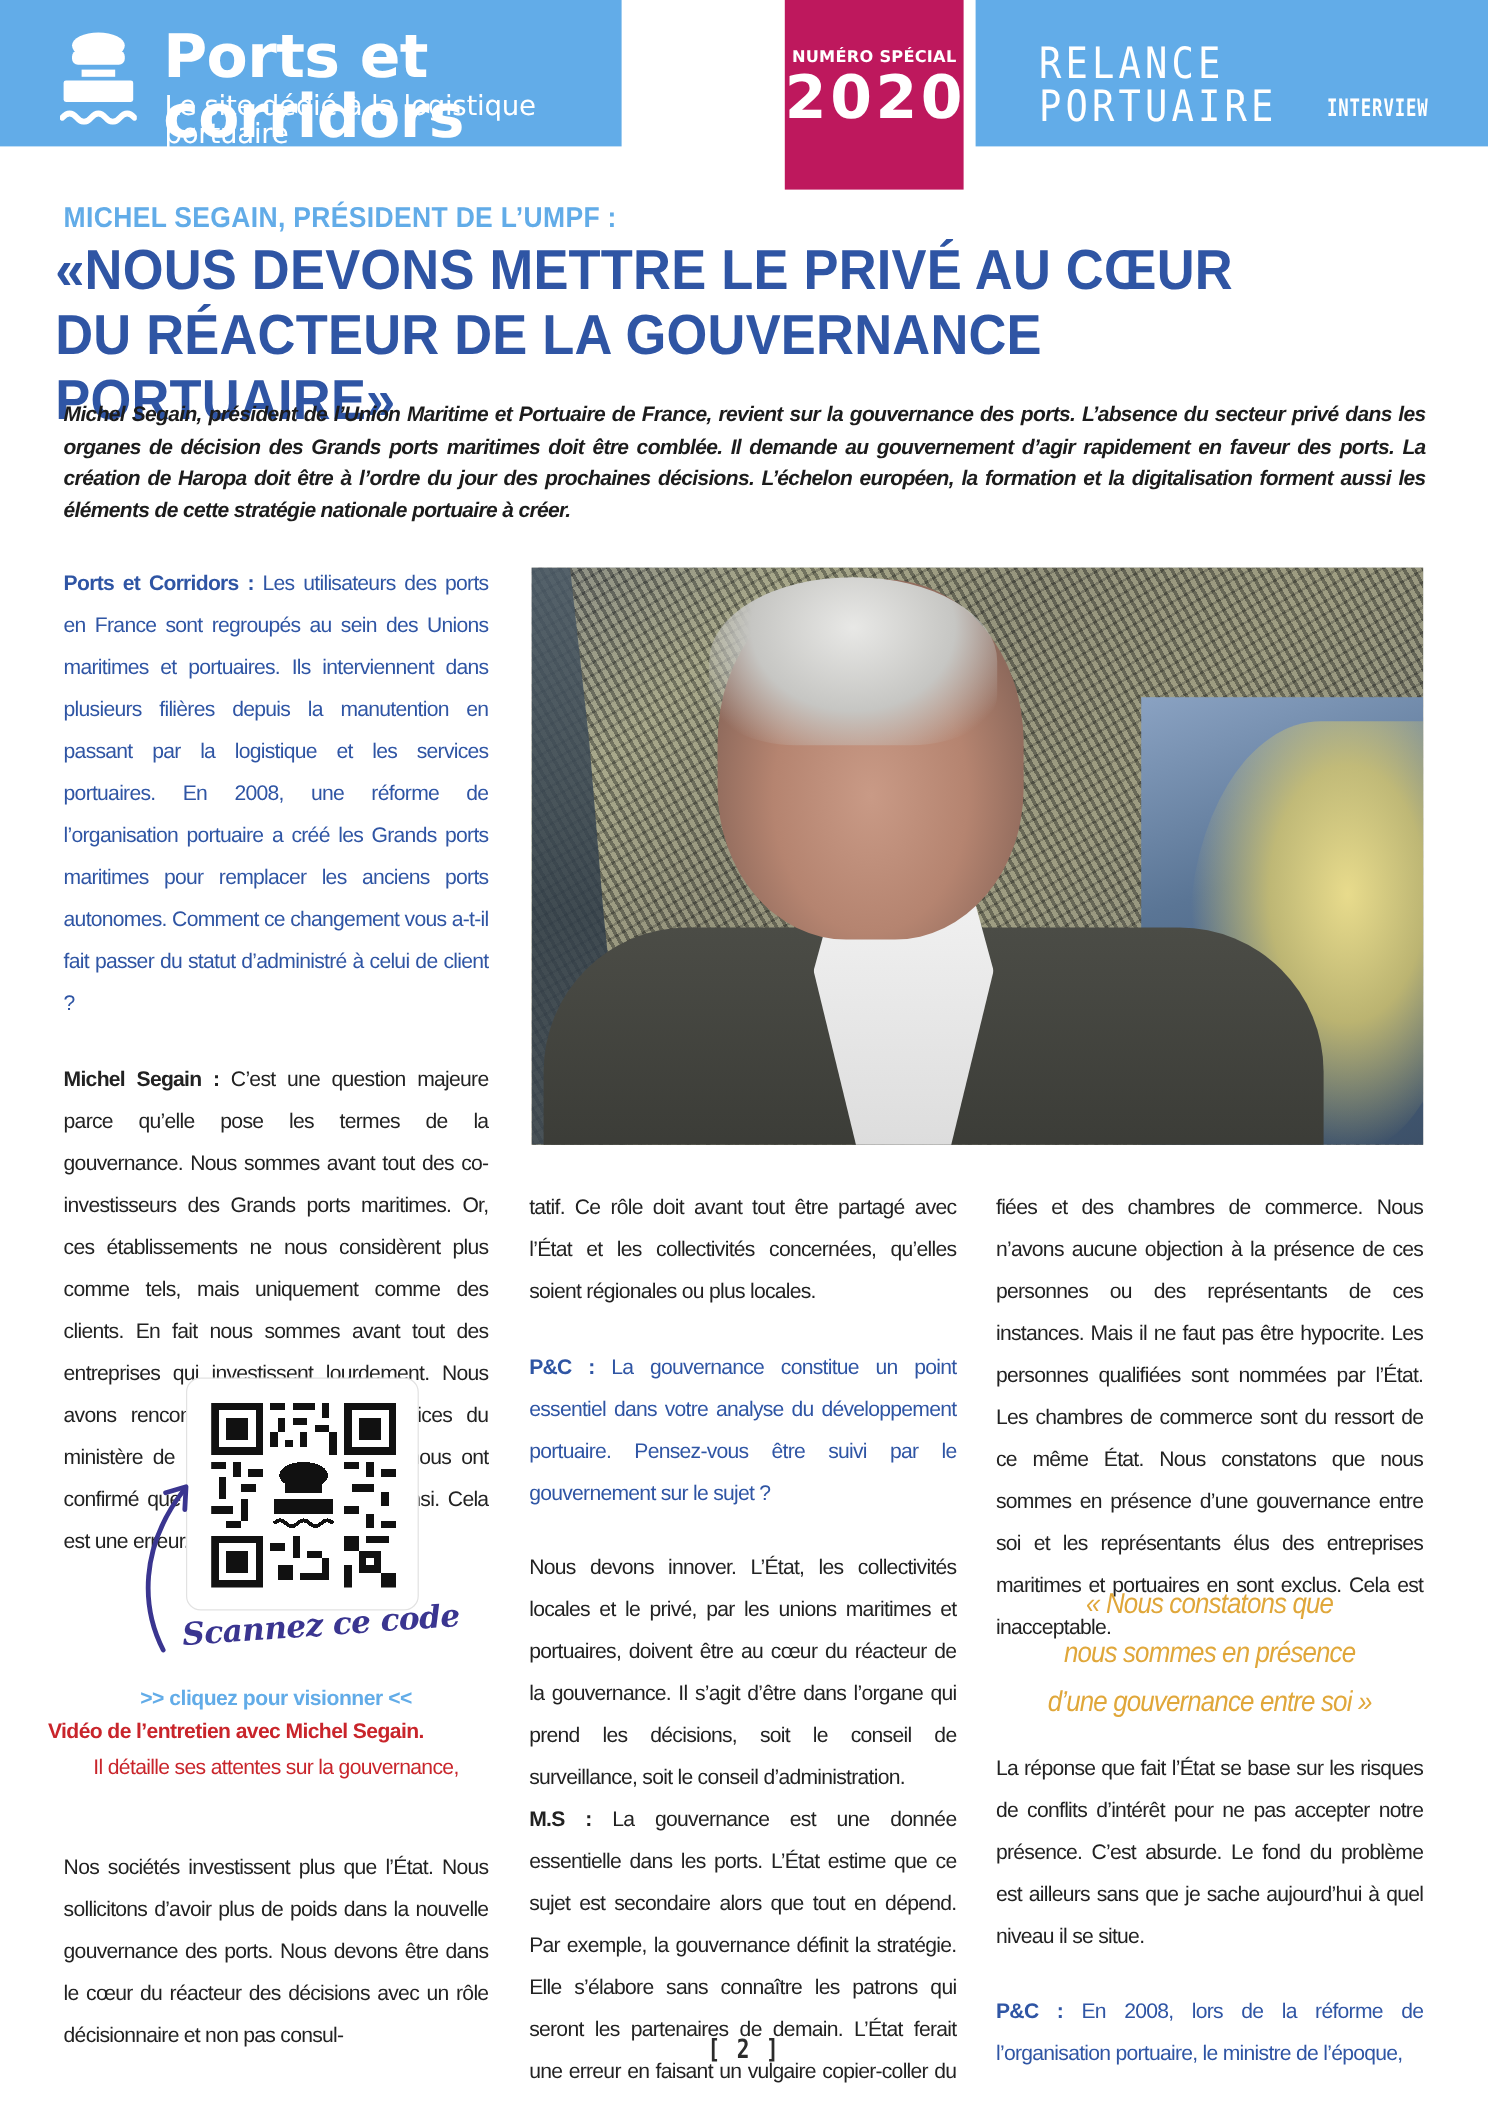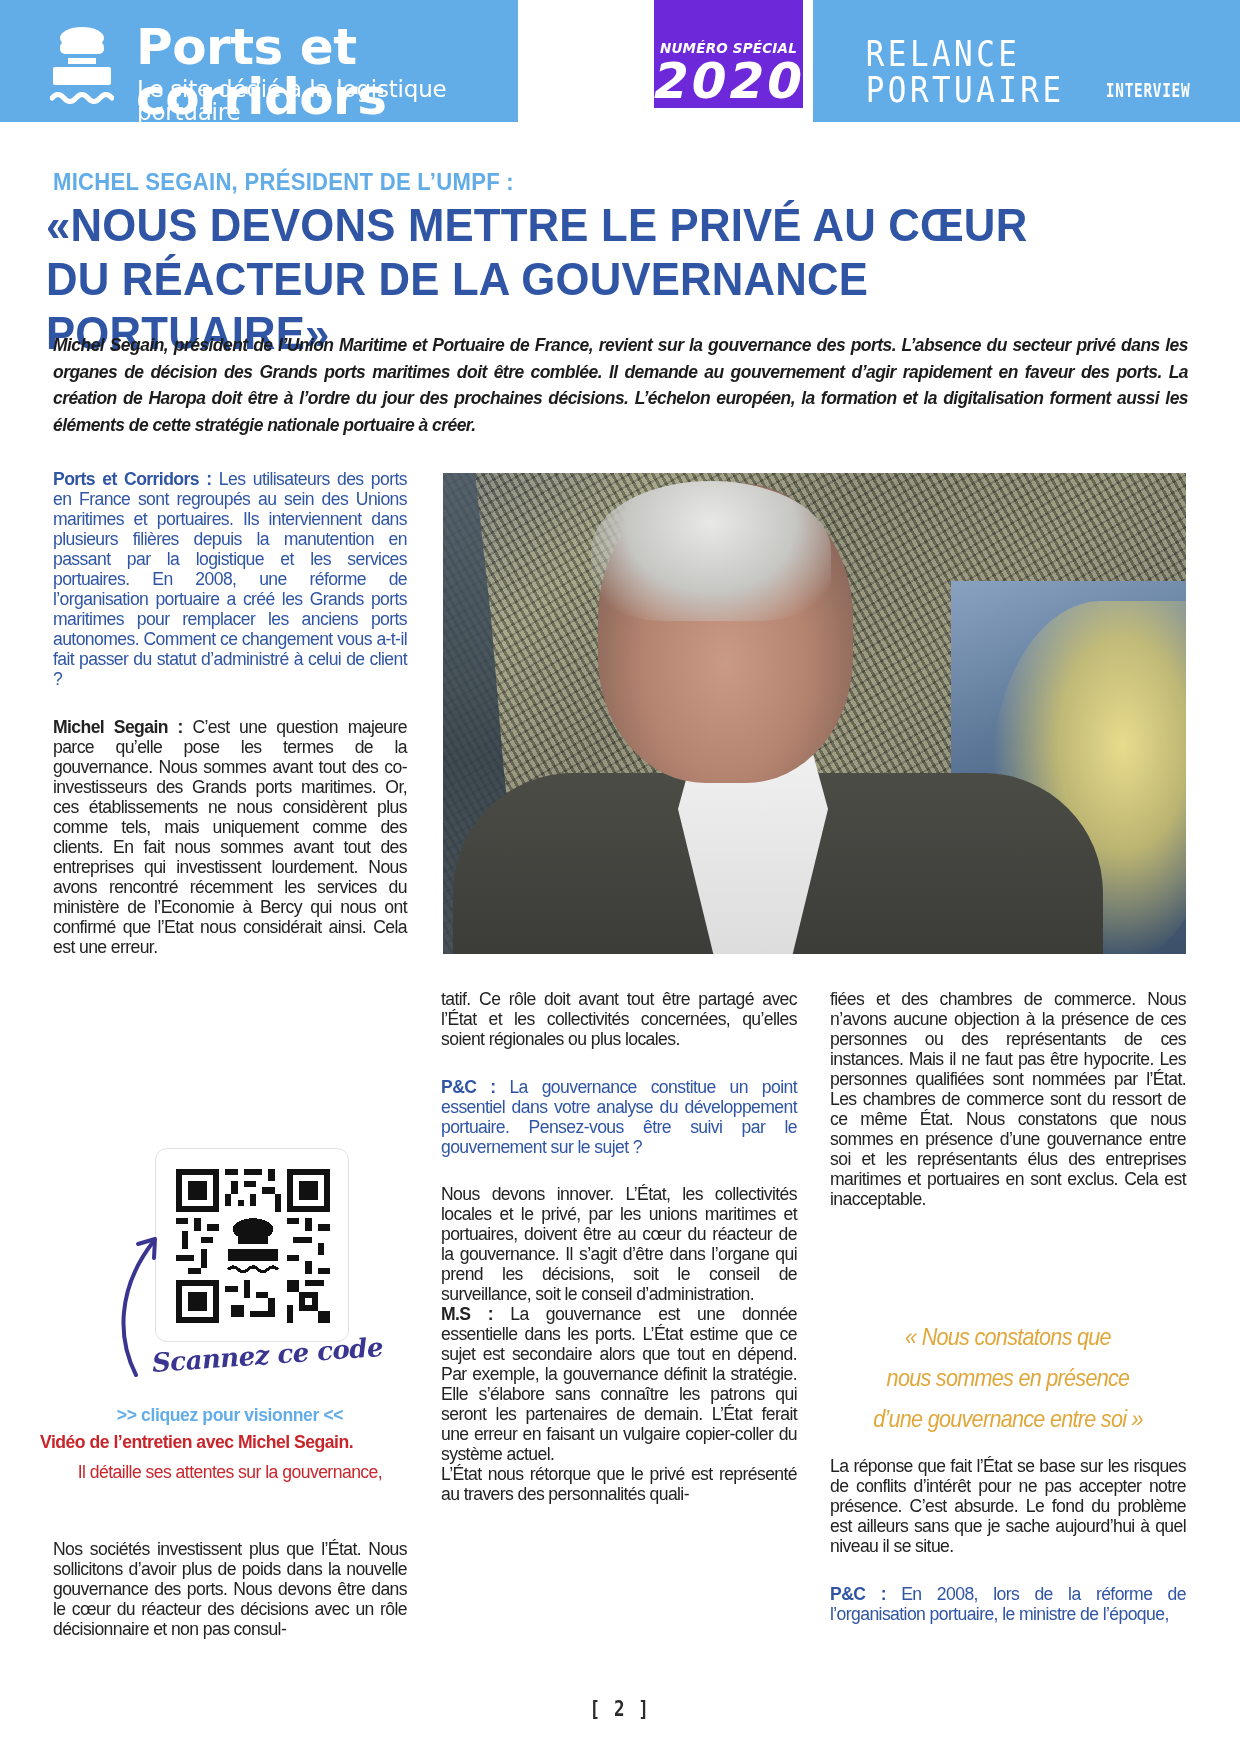--- a/index.html
+++ b/index.html
@@ -5,22 +5,22 @@
     * { box-sizing: border-box; margin: 0; padding: 0; }
     html, body { width: 1240px; height: 1753px; background: #ffffff; overflow: hidden; }
     body { position: relative; font-family: "Liberation Sans", sans-serif; color: #222222; }
 
     
     .hdr-left {
       position: absolute; left: 0; top: 0; width: 518px; height: 122px;
       background: #62ace8;
     }
     .hdr-badge {
-      position: absolute; left: 654px; top: 0; width: 149px; height: 108px;
-      background: #6d28d9; color: #fff; text-align: center; font-style: italic;
+      position: absolute; left: 654px; top: 0; width: 149px; height: 158px;
+      background: #be185d; color: #fff; text-align: center;
     }
     .hdr-right {
       position: absolute; left: 813px; top: 0; width: 427px; height: 122px;
       background: #62ace8; color: #fff;
     }
     .logo-icon { position: absolute; left: 50px; top: 26px; width: 64px; height: 78px; }
     .site-title {
       position: absolute; left: 136px; top: 22px; font-size: 50px; font-weight: bold;
       color: #fff; font-family: "DejaVu Sans", sans-serif; letter-spacing: -0.5px; line-height: 1;
     }
@@ -62,21 +62,21 @@
     
     .lead {
       position: absolute; left: 53px; top: 332px; width: 1135px; font-size: 17.5px; line-height: 26.5px;
       font-style: italic; font-weight: bold; color: #1c1c1c; text-align: justify;
       font-family: "Liberation Sans Narrow", "Liberation Sans", sans-serif;
       letter-spacing: -0.55px;
     }
 
     
     .col {
-      position: absolute; font-size: 17.6px; line-height: 20px; text-align: justify;
+      position: absolute; font-size: 17.6px; line-height: 35px; text-align: justify;
       font-family: "Liberation Sans", sans-serif; letter-spacing: -0.6px; color: #222;
     }
     .col p { margin-bottom: 27.6px; }
     .col p.tight { margin-bottom: 0; }
     .q { color: #2f55a4; }
     .q b, .a b { font-weight: bold; }
     .a { color: #222; }
     .col1 { left: 53px; top: 469px; width: 354px; }
     .col2 { left: 441px; top: 989px; width: 356px; }
     .col3 { left: 830px; top: 989px; width: 356px; }

